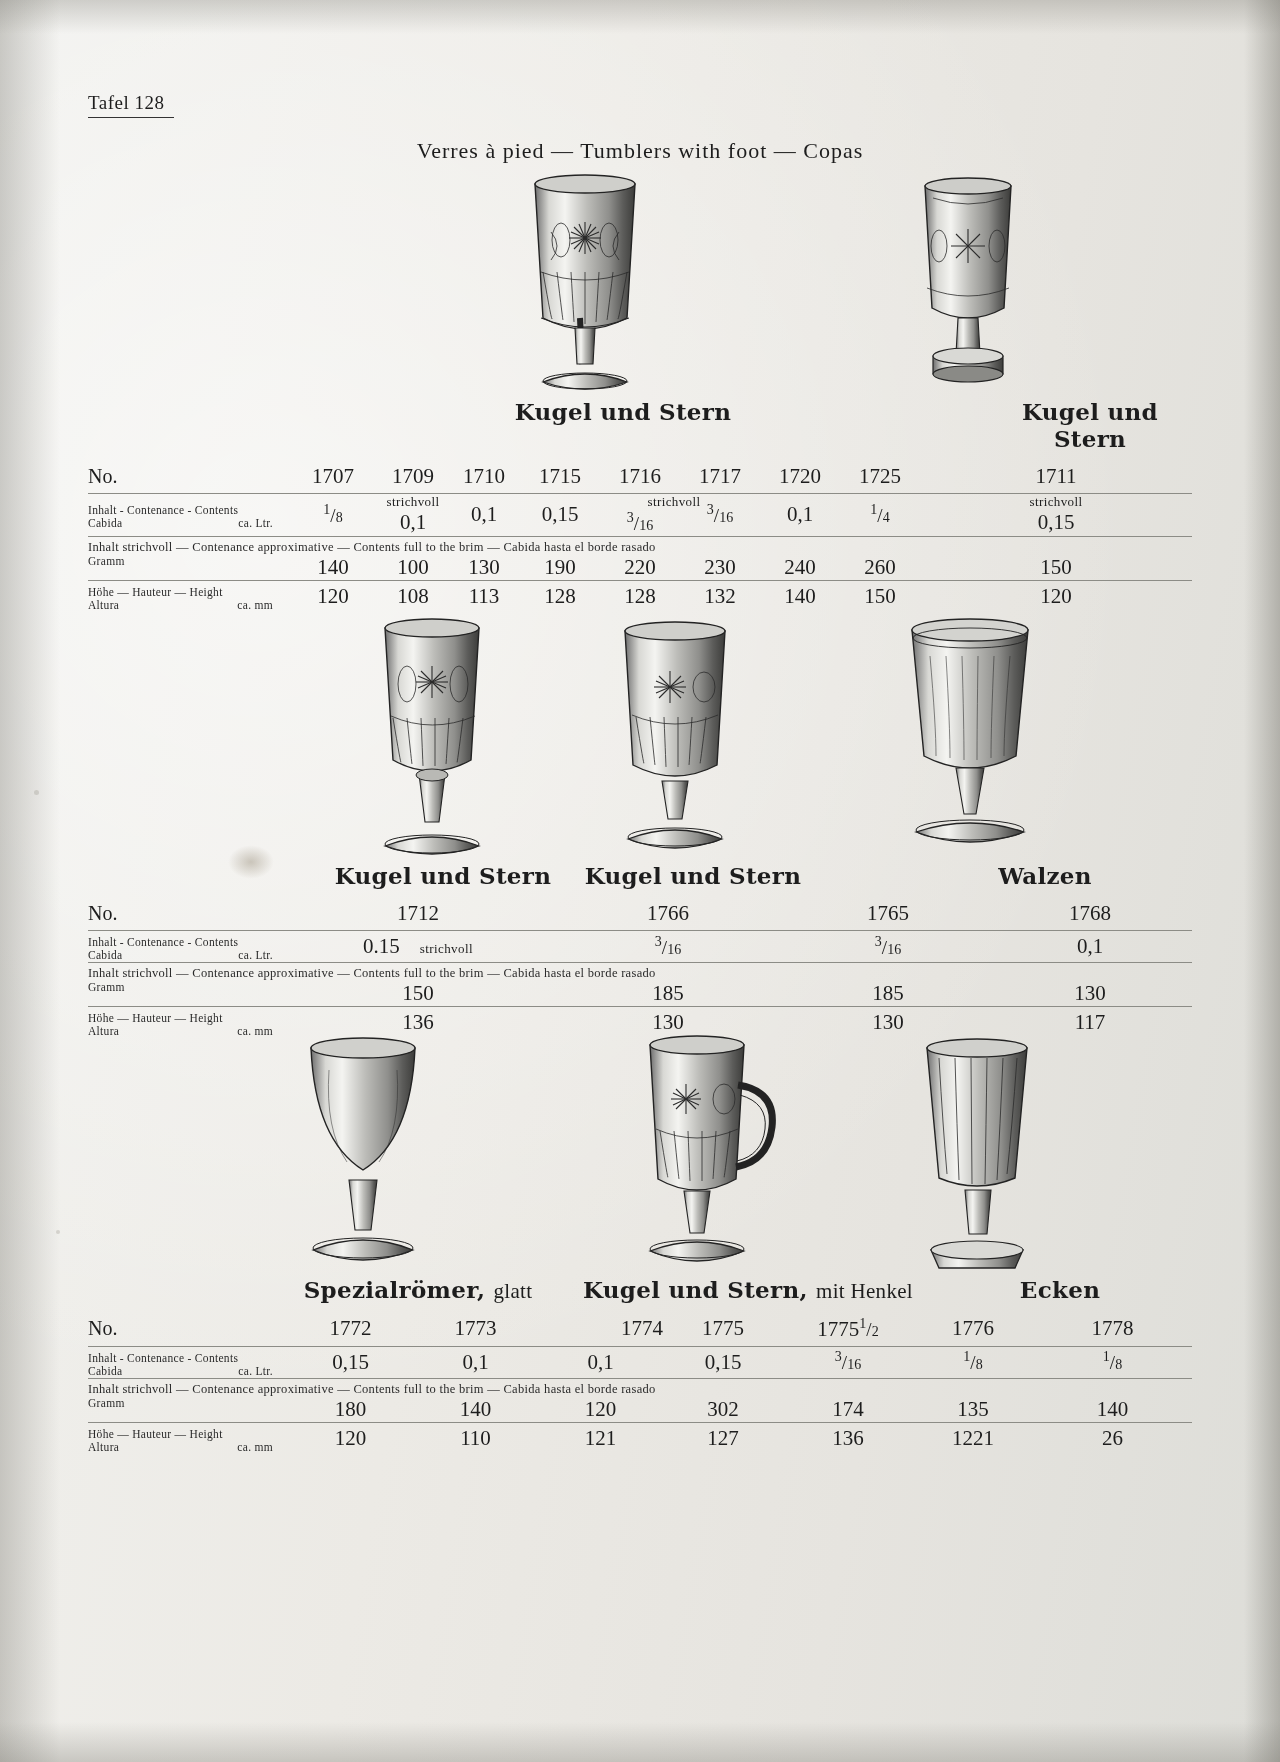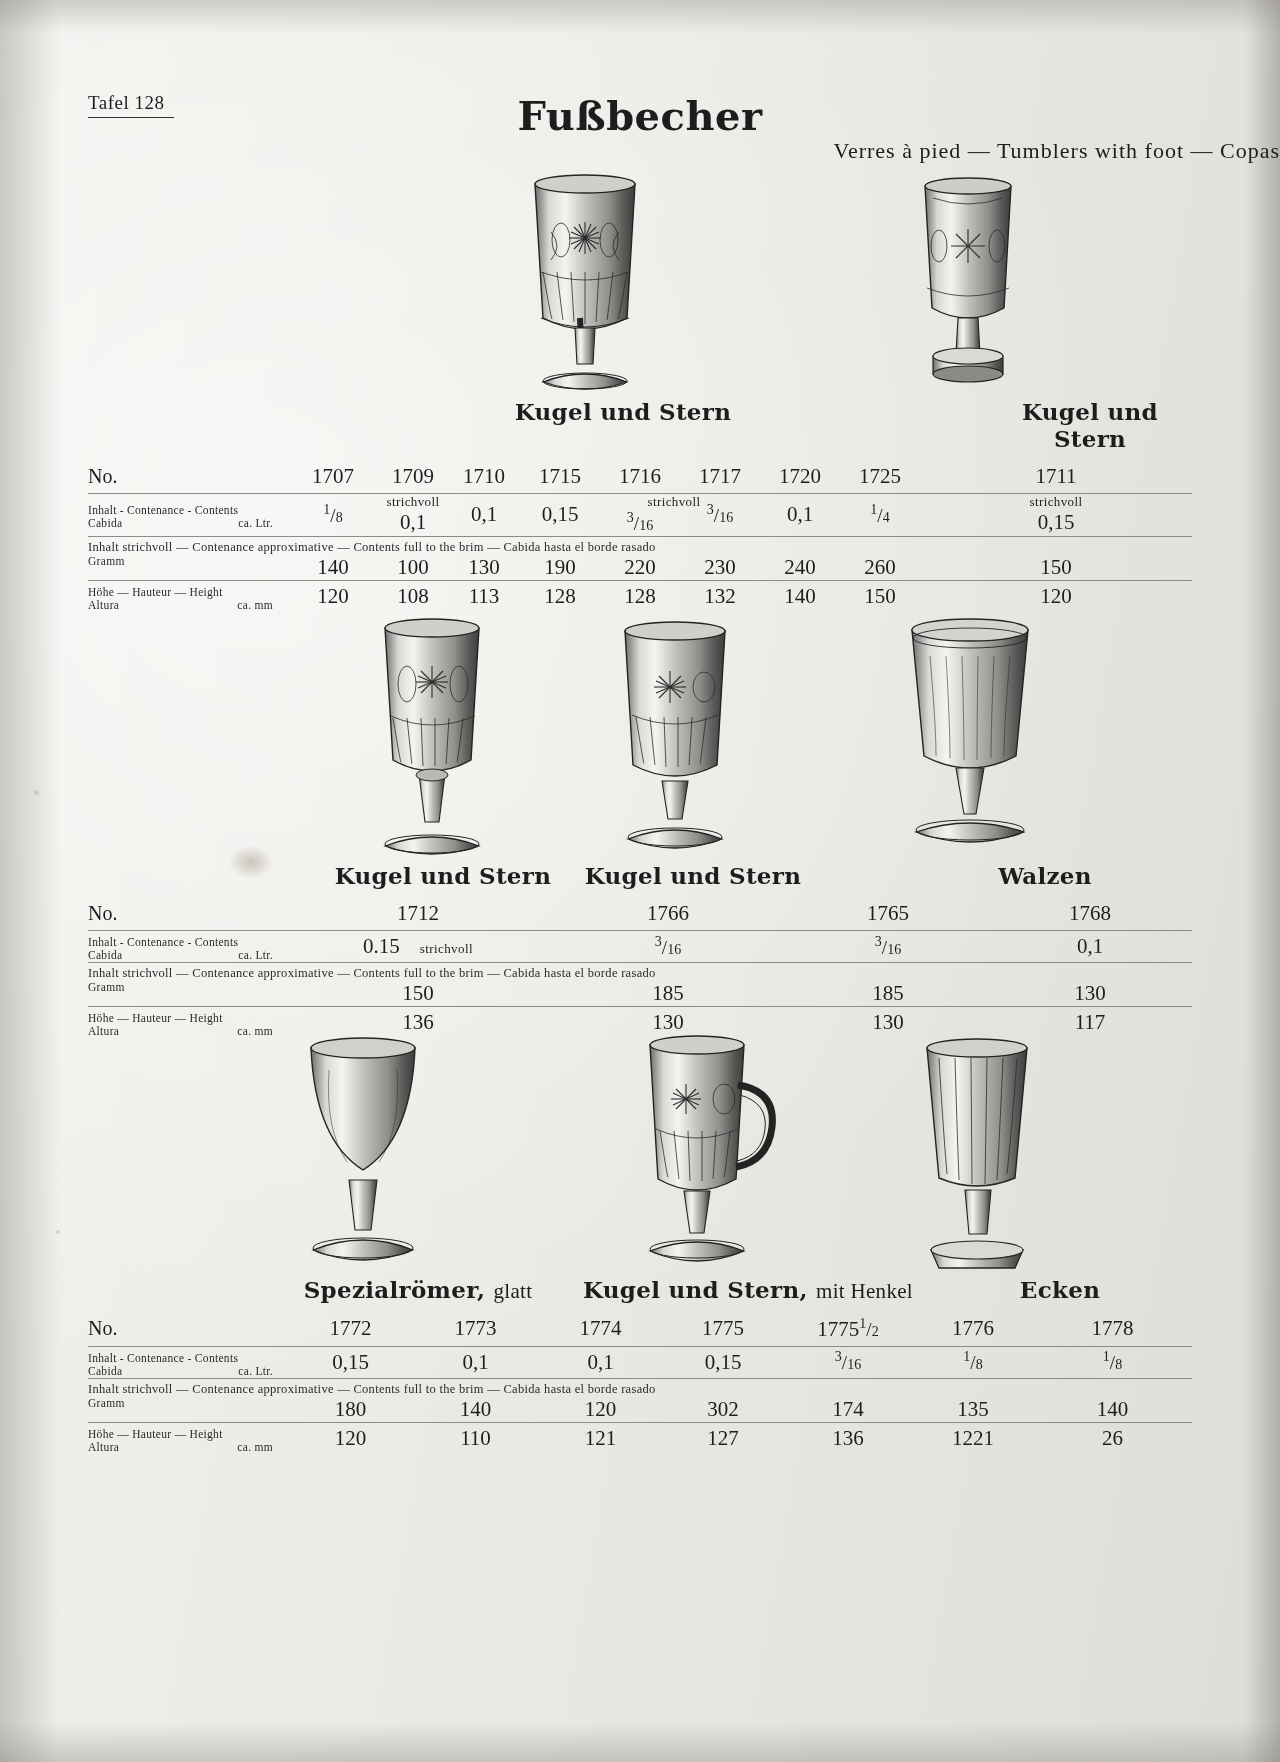--- a/index.html
+++ b/index.html
@@ -33,21 +33,21 @@
     position:absolute;left:88px;top:92px;
     font-size:19px;letter-spacing:.5px;
     border-bottom:1px solid #333;padding-bottom:3px;width:86px;
   }
   .title{
     position:absolute;top:92px;left:0;width:1280px;text-align:center;
     font-family:"DejaVu Serif", serif;
     font-weight:bold;font-size:40px;letter-spacing:.5px;
   }
   .subtitle{
-    position:absolute;top:138px;left:0;width:1280px;text-align:right;
+    position:absolute;top:138px;left:0;width:1280px;text-align:center;
     font-size:22px;letter-spacing:1px;
   }
 
   
   .block{position:absolute;left:88px;width:1104px;}
   .rowline{border-top:1px solid #8c8c86;}
   .tbl{width:100%;border-collapse:collapse;}
   .tbl td{vertical-align:middle;padding:0;}
   .lbl{
     font-size:11.5px;line-height:13px;letter-spacing:.3px;
@@ -82,21 +82,20 @@
 <div class="page">
   <div class="edge-left"></div>
   <div class="edge-right"></div>
   <div class="edge-top"></div>
   <div class="edge-bottom"></div>
   <div class="speck" style="left:34px;top:790px;width:5px;height:5px;"></div>
   <div class="speck" style="left:56px;top:1230px;width:4px;height:4px;"></div>
   <div class="stain" style="left:228px;top:845px;"></div>
 
   <div class="tafel">Tafel 128</div>
-  <div class="title">Fußbecher</div>
   <div class="subtitle">Verres à pied  —  Tumblers with foot  —  Copas</div>
 
   <svg width="0" height="0" style="position:absolute">
     <defs>
       <linearGradient id="gs" x1="0" y1="0" x2="1" y2="0">
         <stop offset="0%" stop-color="#6e6e6e"></stop>
         <stop offset="14%" stop-color="#d8d8d4"></stop>
         <stop offset="30%" stop-color="#f4f4f1"></stop>
         <stop offset="52%" stop-color="#bdbdb9"></stop>
         <stop offset="74%" stop-color="#8f8f8c"></stop>
@@ -493,21 +492,21 @@
       </div>
       <div style="width:264px;" class="grouptitle">Ecken</div>
     </div>
 
     <table class="tbl" style="margin-top:12px;">
       <tbody>
           <tr>
         <td style="width:200px;" class="no-lbl">No.</td>
         <td class="val" style="width:125px;">1772</td>
         <td class="val" style="width:125px;">1773</td>
-        <td class="val" style="width:125px;">1774</td>
+        <td class="val" style="width:125px;text-align:right;">1774</td>
         <td class="val" style="width:120px;">1775</td>
         <td class="val" style="width:130px;">1775<span class="frac"><sup>1</sup><span class="sl">/</span><sub>2</sub></span></td>
         <td class="val" style="width:120px;">1776</td>
         <td class="val" style="width:159px;">1778</td>
       </tr>
       <tr>
             <td colspan="8" style="height:4px;"></td>
           </tr>
       <tr class="rowline">
         <td style="padding-top:5px;">

